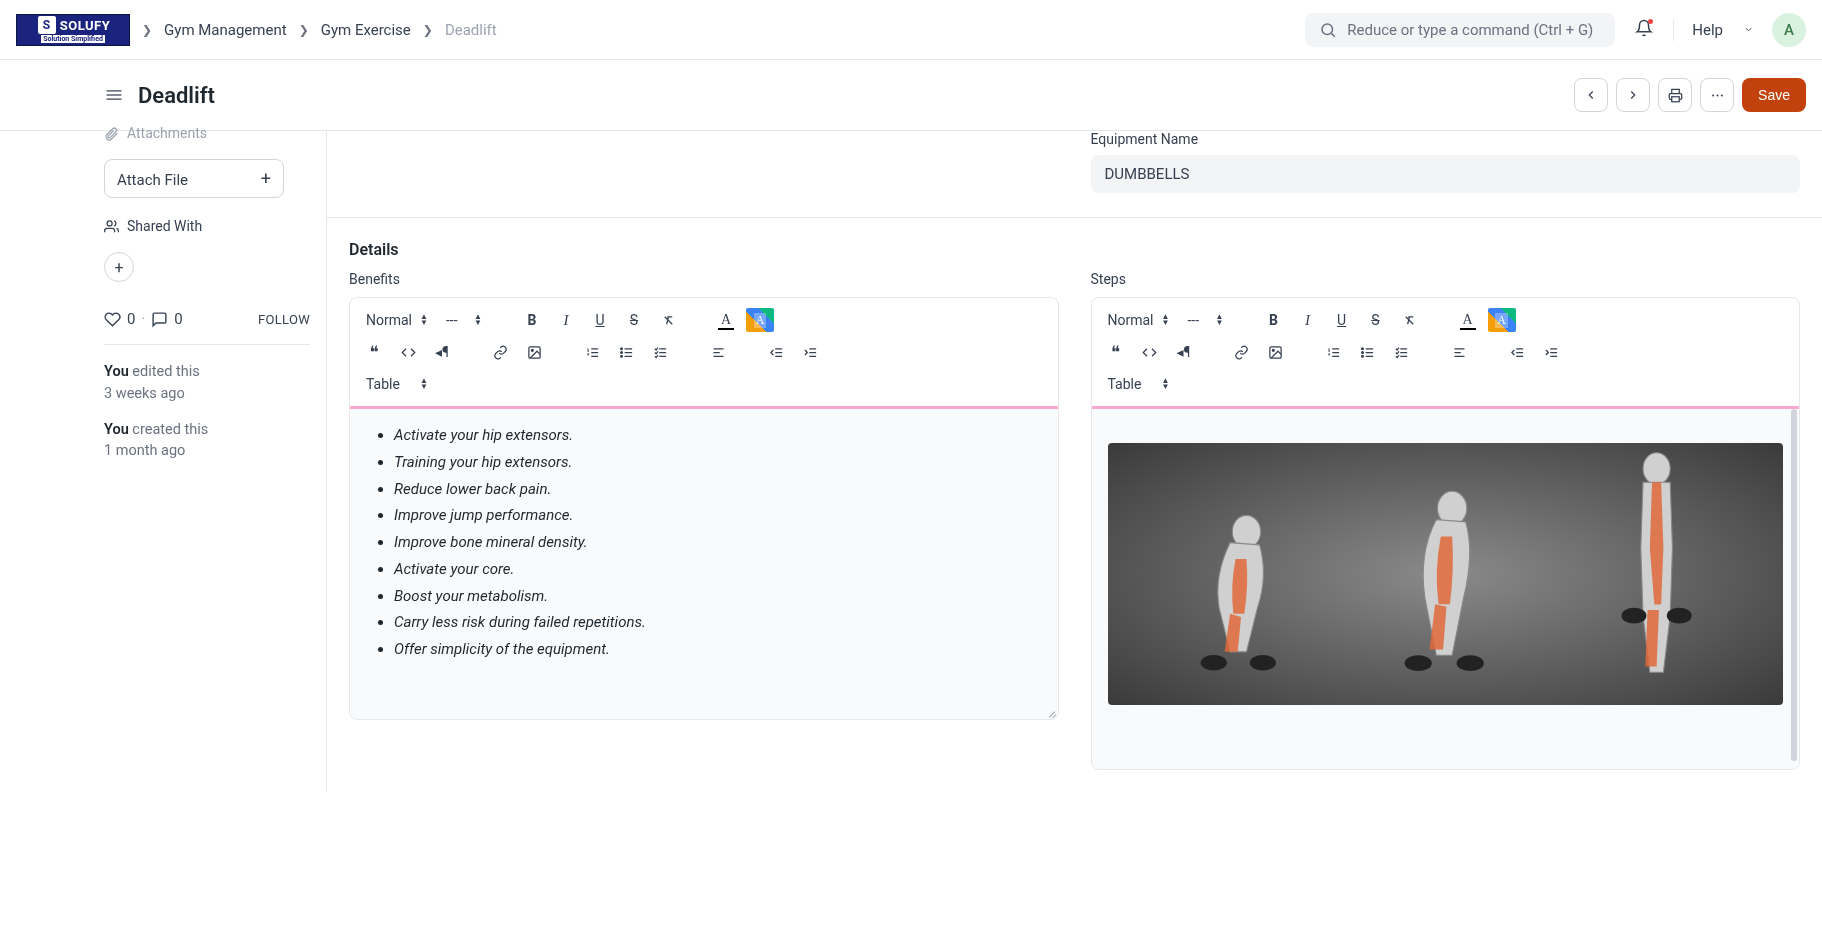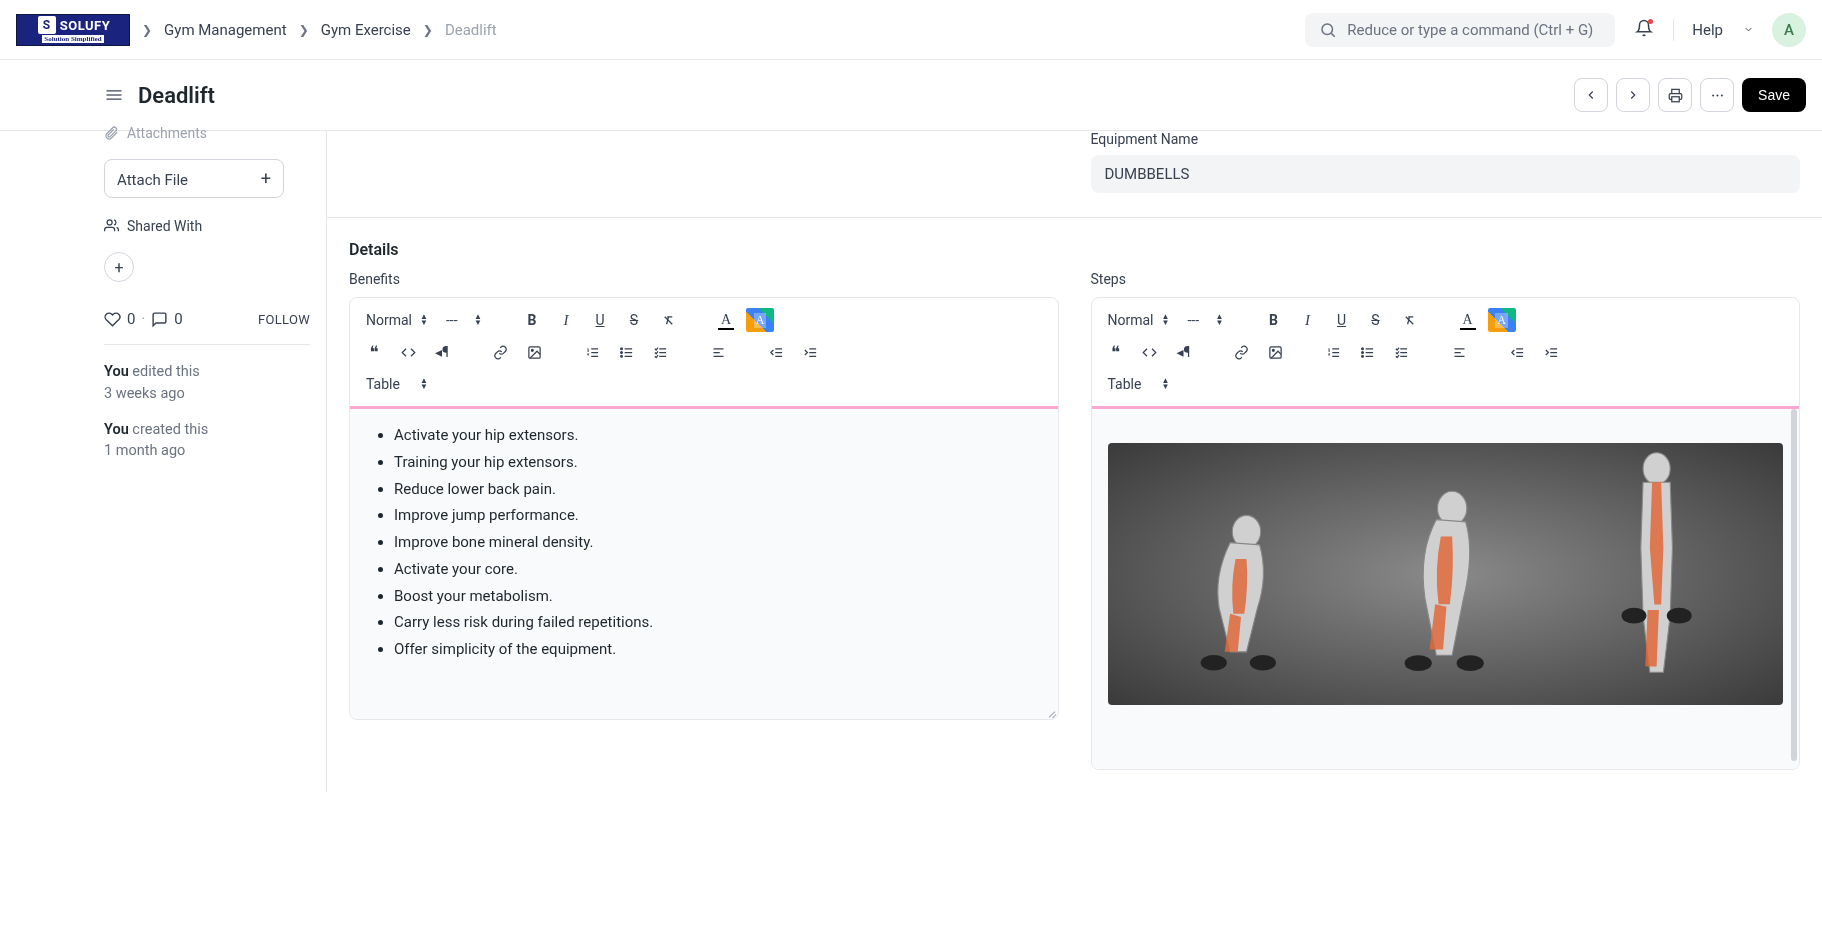--- a/index.html
+++ b/index.html
@@ -1,43 +1,43 @@
 <!DOCTYPE html>
 <html><head>
 <meta charset="utf-8">
 <style>
 * { box-sizing: border-box; margin: 0; padding: 0; }
 body { font-family: -apple-system, BlinkMacSystemFont, "Segoe UI", Roboto, sans-serif; font-size: 14px; color: #1f272e; background: #fff; }
 .topbar { display: flex; align-items: center; height: 60px; padding: 0 16px; border-bottom: 1px solid #e5e7eb; gap: 12px; }
 .logo { width: 114px; height: 32px; background: #1a237e; color: #fff; display: flex; flex-direction: column; align-items: center; justify-content: center; font-size: 10px; font-weight: bold; border: 1px solid #0d1642; position: relative; }
 .logo-main { font-size: 13px; letter-spacing: 0.5px; display:flex; align-items:center; gap:4px;}
 .logo-sq { width:18px; height:18px; background:#fff; color:#1a237e; display:flex; align-items:center; justify-content:center; font-weight:bold; font-size:12px; transform: rotate(0deg); border-radius:2px; margin-left:2px;}
-.logo-sub { font-size: 7px; background:#fff; color:#1a237e; padding:0 2px; margin-top:1px;font-family:Liberation Serif, serif; }
+.logo-sub { font-size: 7px; background:#fff; color:#1a237e; padding:0 2px; margin-top:1px; }
 .crumb-sep { color: #6b7280; font-size: 12px; }
 .crumb { color: #374151; cursor: pointer; font-size: 15px; }
 .crumb.muted { color: #9ca3af; }
 .spacer { flex: 1; }
 .searchbox { display: flex; align-items: center; gap: 10px; background: #f3f4f6; border-radius: 8px; padding: 8px 14px; width: 310px; color: #6b7280; cursor:text; font-size:15px;}
 .icon { width: 18px; height: 18px; stroke: currentColor; fill: none; stroke-width: 2; }
 .topbtn { display:flex; align-items:center; gap:20px; padding:4px 6px; cursor:pointer; color:#374151; font-size:15px;}
 .bell-wrap { position:relative; padding:4px 8px; cursor:pointer; color:#374151;}
 .bell-dot { position:absolute; top:4px; right:8px; width:5px; height:5px; background:#ef4444; border-radius:50%; }
 .vdiv { width:1px; height:22px; background:#e5e7eb; }
 .avatar { width:34px; height:34px; border-radius:50%; background:#d9f2df; color:#3b7a4a; display:flex; align-items:center; justify-content:center; font-weight:500; cursor:pointer; font-size:15px; }
 
 .pagehdr { display:flex; align-items:center; padding: 18px 16px 18px 104px; border-bottom: 1px solid #e5e7eb; gap: 14px; }
 .burger { width:20px; cursor:pointer; color:#6b7280; }
 .title { font-size: 22px; font-weight: 600; }
 .hdr-actions { display:flex; gap:8px; }
 .sqbtn { width:34px; height:34px; border:1px solid #d1d5db; border-radius:8px; display:flex; align-items:center; justify-content:center; cursor:pointer; color:#374151; }
-.save-btn { background:#000000; color:#fff; border:none; border-radius:8px; padding:8px 16px; font-size:14px; cursor:pointer; font-weight:500; }
+.save-btn { background:#c2410c; color:#fff; border:none; border-radius:8px; padding:8px 16px; font-size:14px; cursor:pointer; font-weight:500; }
 
 .body { display:flex; }
 .sidecol { width:326px; padding: 0 16px 0 104px; flex-shrink:0; position:relative; }
-.sidehdr { display:flex; align-items:flex-start; gap:8px; color:#374151; font-size:14px; margin-top:0; margin-bottom:12px; position:relative; top:-6px; }
+.sidehdr { display:flex; align-items:flex-end; gap:8px; color:#374151; font-size:14px; margin-top:0; margin-bottom:12px; position:relative; top:-6px; }
 .attach-btn { display:flex; align-items:flex-end; justify-content:space-between; border:1px solid #d1d5db; border-radius:8px; padding:8px 12px; width:180px; cursor:pointer; font-size:15px; color:#374151;}
 .plus { font-size:18px; color:#374151; }
 .sidegroup { margin-top:26px; }
 .addcircle { width:30px; height:30px; border:1px solid #d1d5db; border-radius:50%; display:flex; align-items:center; justify-content:center; cursor:pointer; color:#374151; margin-top:12px; font-size:16px;}
 .tagin { color:#6b7280; margin-top:10px; font-size:14.5px; }
 .statsrow { display:flex; align-items:center; gap:6px; margin-top:28px; color:#374151; font-size:15px; }
 .statsep { color:#9ca3af; }
 .follow { margin-left:auto; font-size:13px; color:#374151; letter-spacing:0.3px; cursor:pointer;}
 .hr { height:1px; background:#e5e7eb; margin:16px 0; }
 .tl-item { font-size:14.5px; color:#6b7280; margin-bottom:14px; line-height:1.5;}
@@ -64,21 +64,21 @@
 .tgap { width:18px; }
 .bold { font-weight:bold; }
 .ital { font-style:italic; font-family:serif; font-size:15px; }
 .under { text-decoration:underline; }
 .strike { text-decoration:line-through; }
 .colorA { position:relative; font-family:serif; }
 .colorA::after { content:''; position:absolute; bottom:2px; left:6px; right:6px; height:2px; background:#000; }
 .bgA { background: linear-gradient(45deg,#f59e0b 0%, #f59e0b 40%, #3b82f6 40%, #3b82f6 70%, #10b981 70%); color:#fff; font-family:serif; border-radius:2px; font-size:12px;}
 .bgA .inn{ background:rgba(255,255,255,.3); padding:0 2px;}
 .rte-body { padding:12px 16px; min-height:310px; background:#f9fafb; font-size:15px; line-height:1.65; color:#1f272e; position:relative;}
-.rte-body ul { list-style: disc; padding-left: 28px; }
+.rte-body ul { list-style: disc; padding-left: 28px; font-style: italic; }
 .rte-body ul li { margin:2px 0; }
 .img-ph { width:100%; height:262px; margin-top:22px; border-radius:4px; background:
   radial-gradient(ellipse at center, #8a8a8a 0%, #3a3a3a 100%);
   position:relative; overflow:hidden;}
 .figure { position:absolute; bottom:10px; }
 .fig-body { fill:#d0d0d0; stroke:#888; stroke-width:1;}
 .fig-muscle { fill:#e0693a; opacity:.85;}
 .fig-db { fill:#222; }
 .resize-handle { position:absolute; right:2px; bottom:2px; width:10px; height:10px; }
 .resize-handle::before, .resize-handle::after { content:''; position:absolute; background:#9ca3af; height:1px; }

